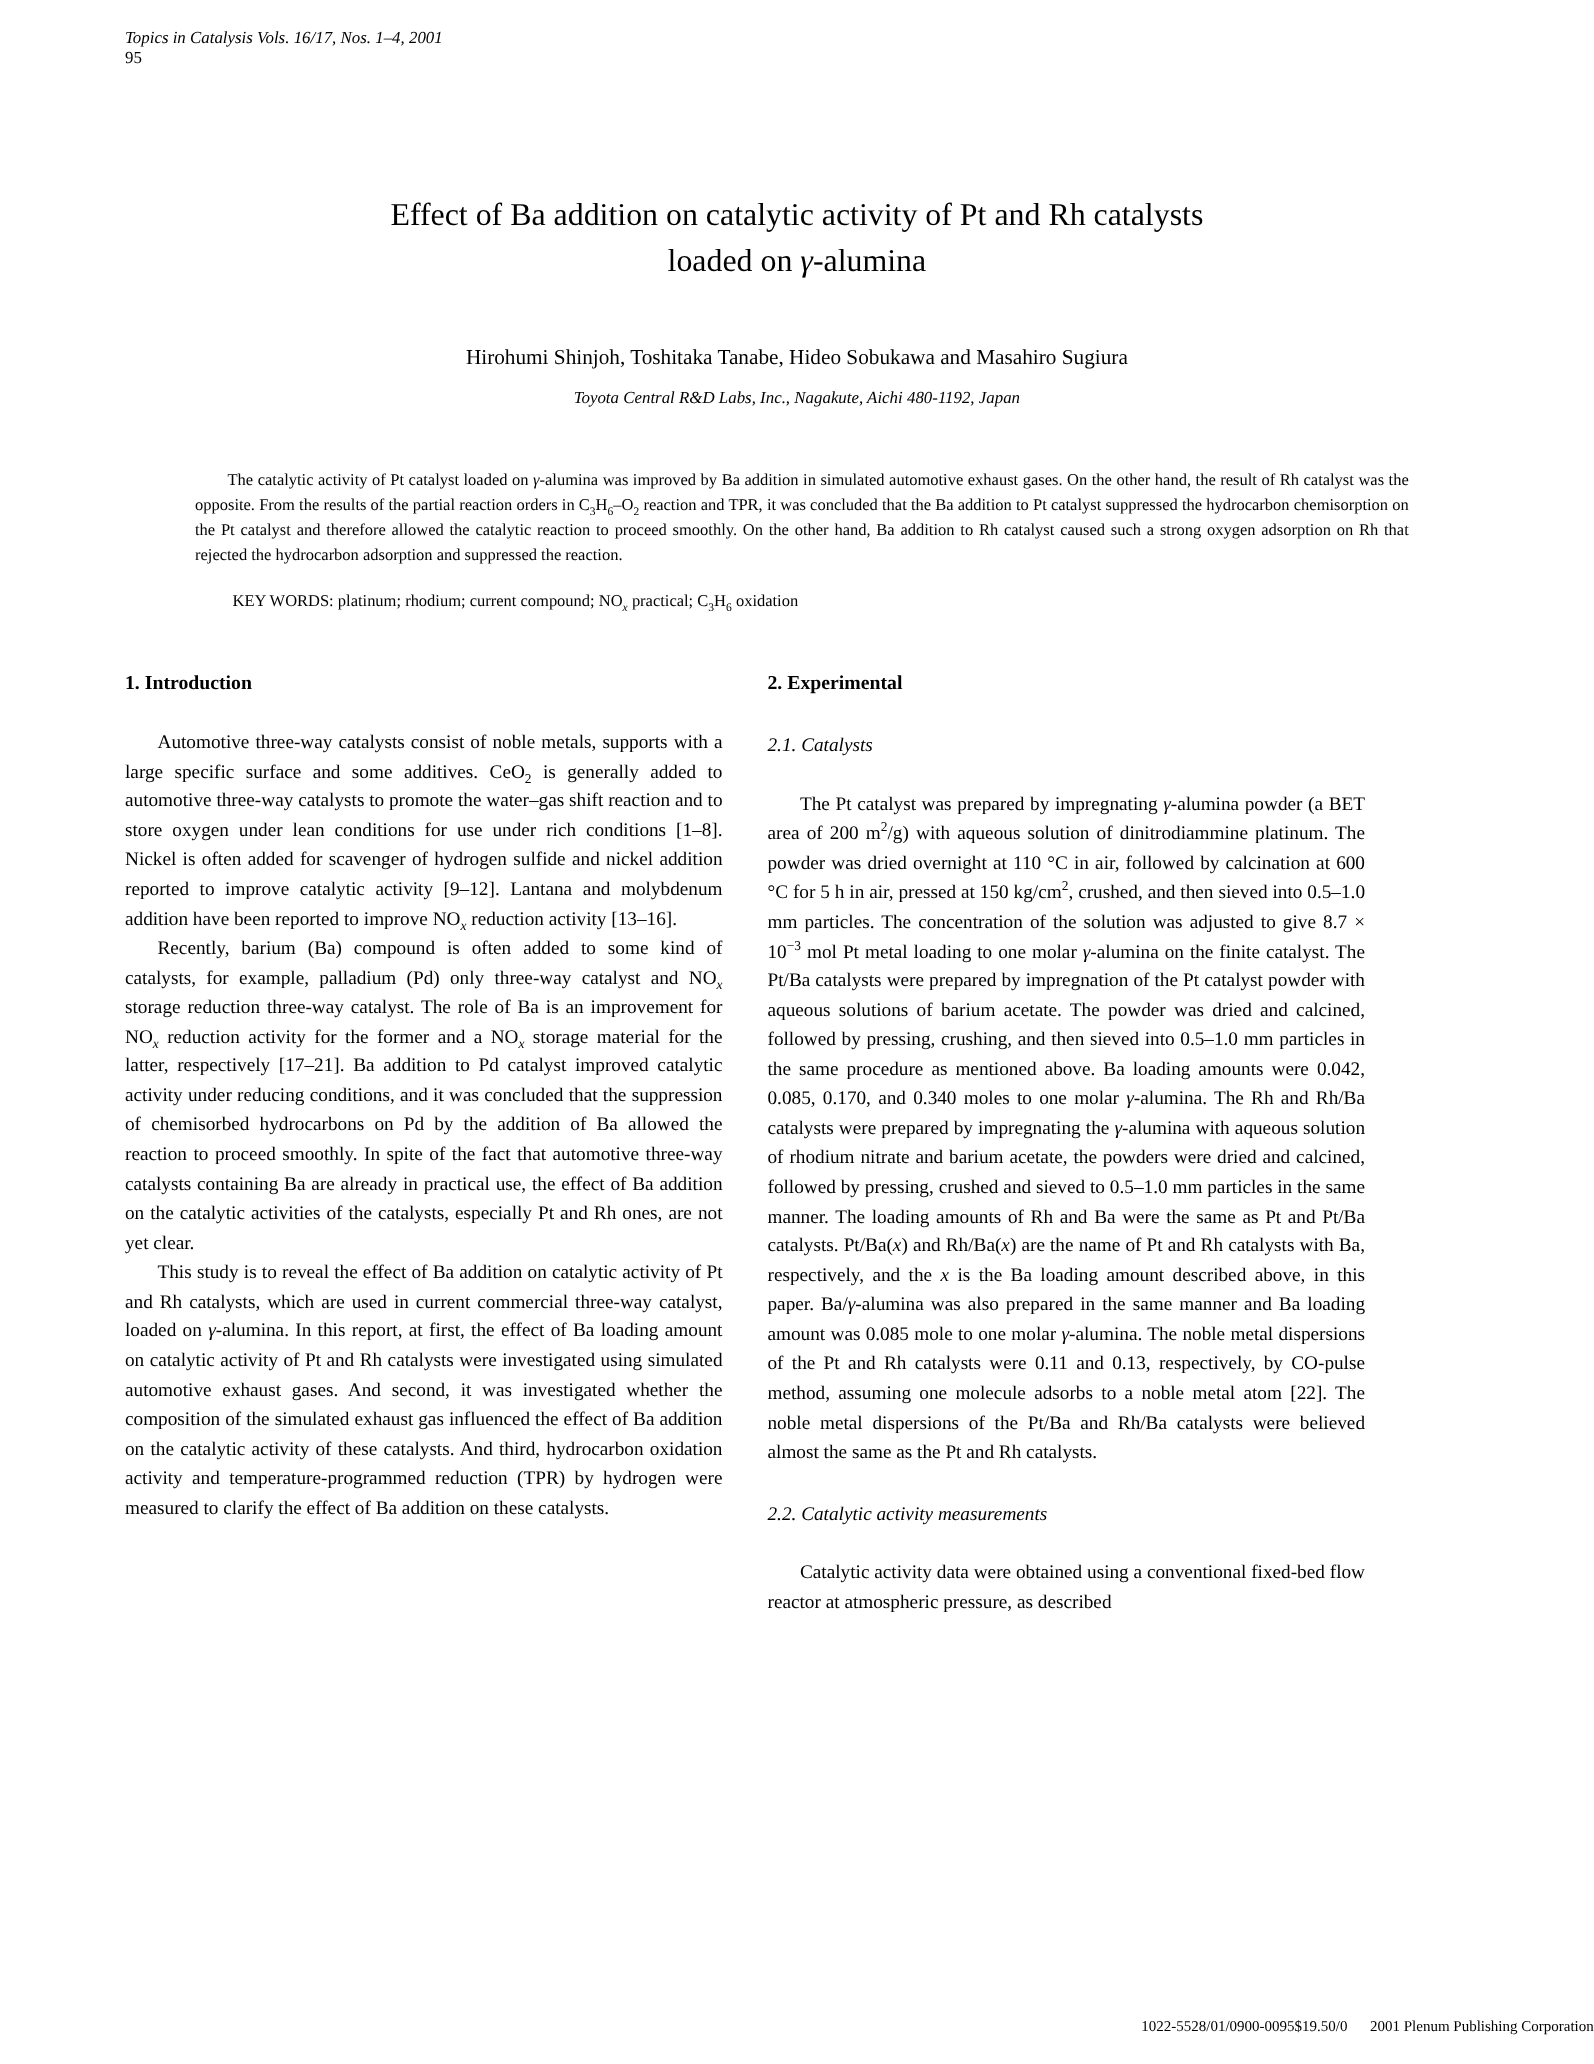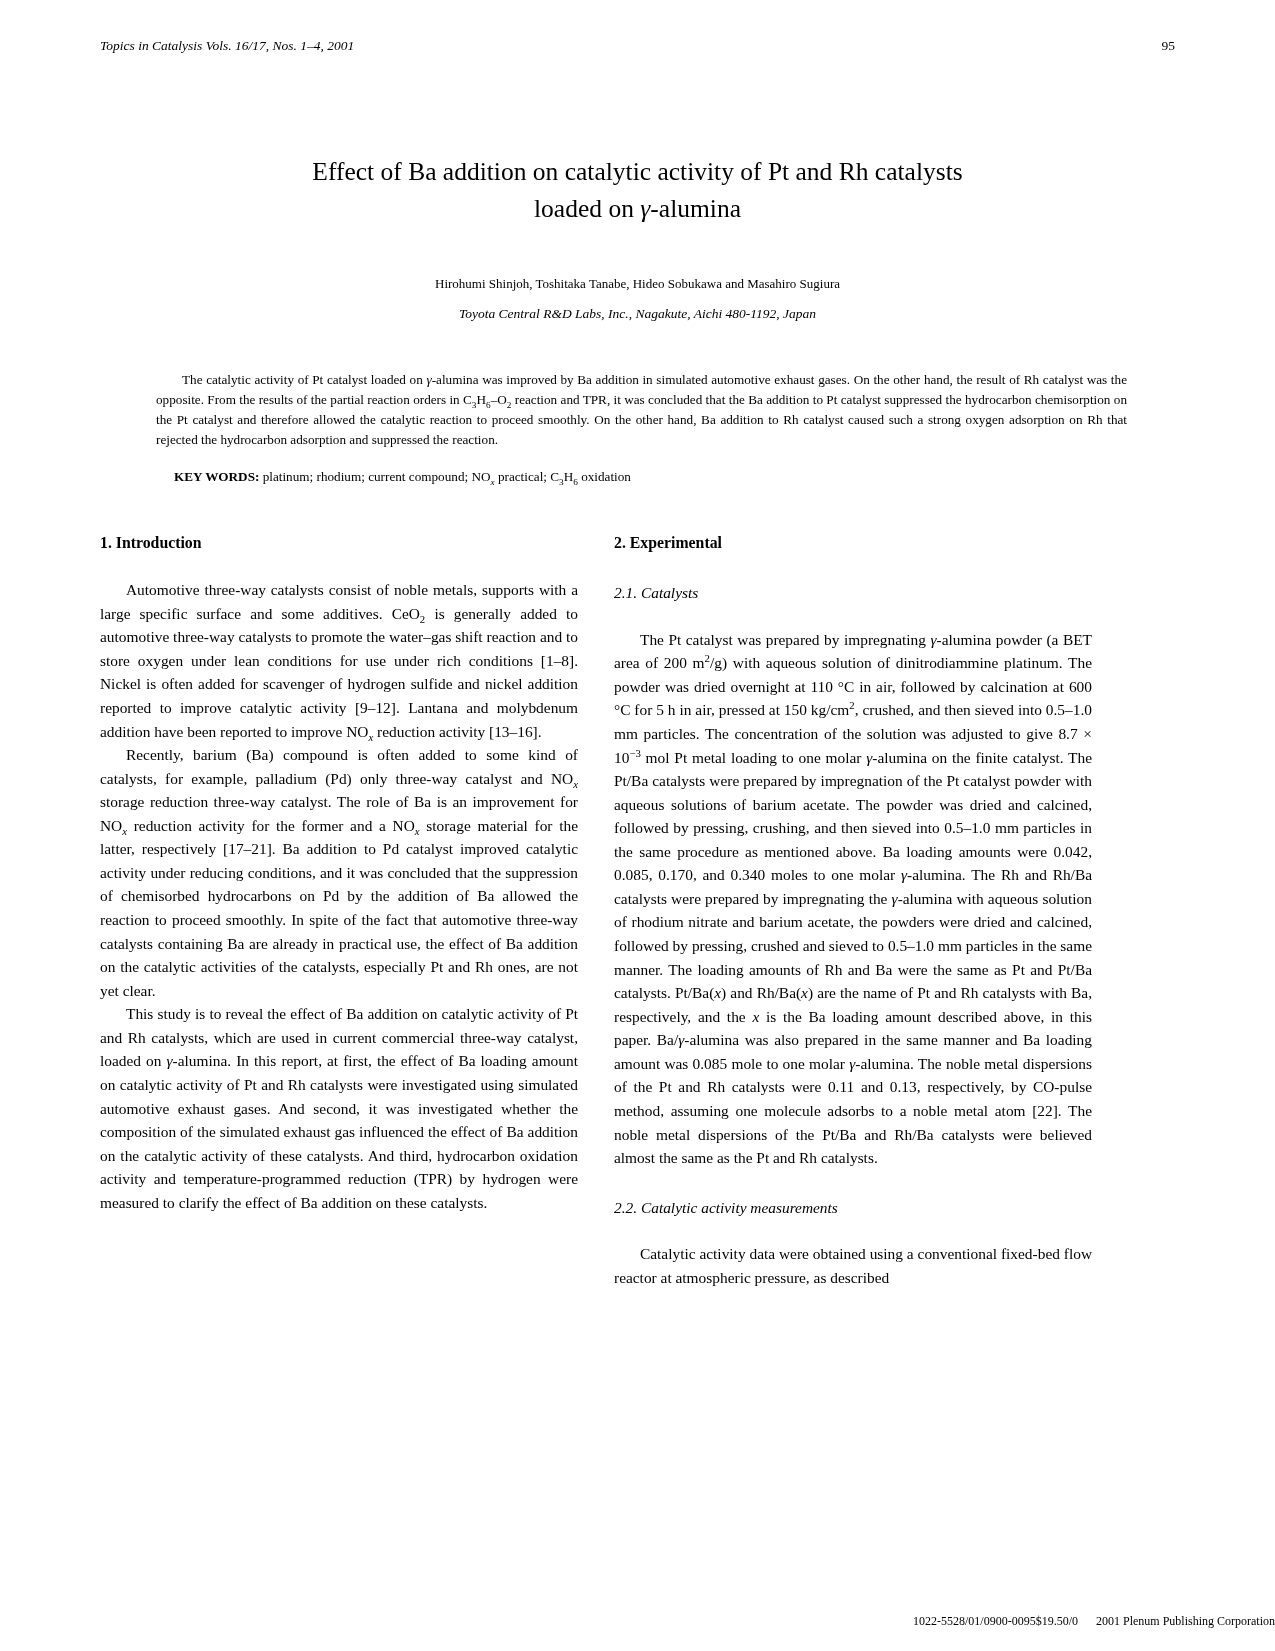--- a/index.html
+++ b/index.html
@@ -21,39 +21,40 @@
     height: 1651px;
     box-sizing: border-box;
     padding: 22px 100px 0 100px;
   }
   
   .runhead {
     display: flex;
     justify-content: space-between;
     align-items: baseline;
     font-size: 13.5px;
-    margin-top: 16px;
+    margin-top: 0;
+    flex-direction: column;
   }
   .runhead .journal {
     font-style: italic;
   }
   .runhead .pageno {
     font-style: normal;
   }
   
   .title {
     text-align: center;
     font-size: 25.5px;
     line-height: 1.45;
     font-weight: normal;
     margin: 100px 40px 0 40px;
   }
   .authors {
     text-align: center;
-    font-size: 13px;
+    font-size: 17px;
     margin-top: 48px;
   }
   .affil {
     text-align: center;
     font-size: 13.5px;
     font-style: italic;
     margin-top: 14px;
   }
   
   .abstract {
@@ -66,21 +67,22 @@
     margin: 0;
     text-indent: 26px;
   }
   .keywords {
     margin: 17px 48px 0 48px;
     font-size: 13.2px;
     line-height: 1.5;
     text-indent: 26px;
   }
   .keywords .kw {
-    font-weight: bold;
+    font-weight: normal;
+    margin-left: 12px;
   }
   
   .columns {
     display: flex;
     margin-top: 44px;
     gap: 36px;
   }
   .col {
     width: 478px;
     font-size: 15.4px;

